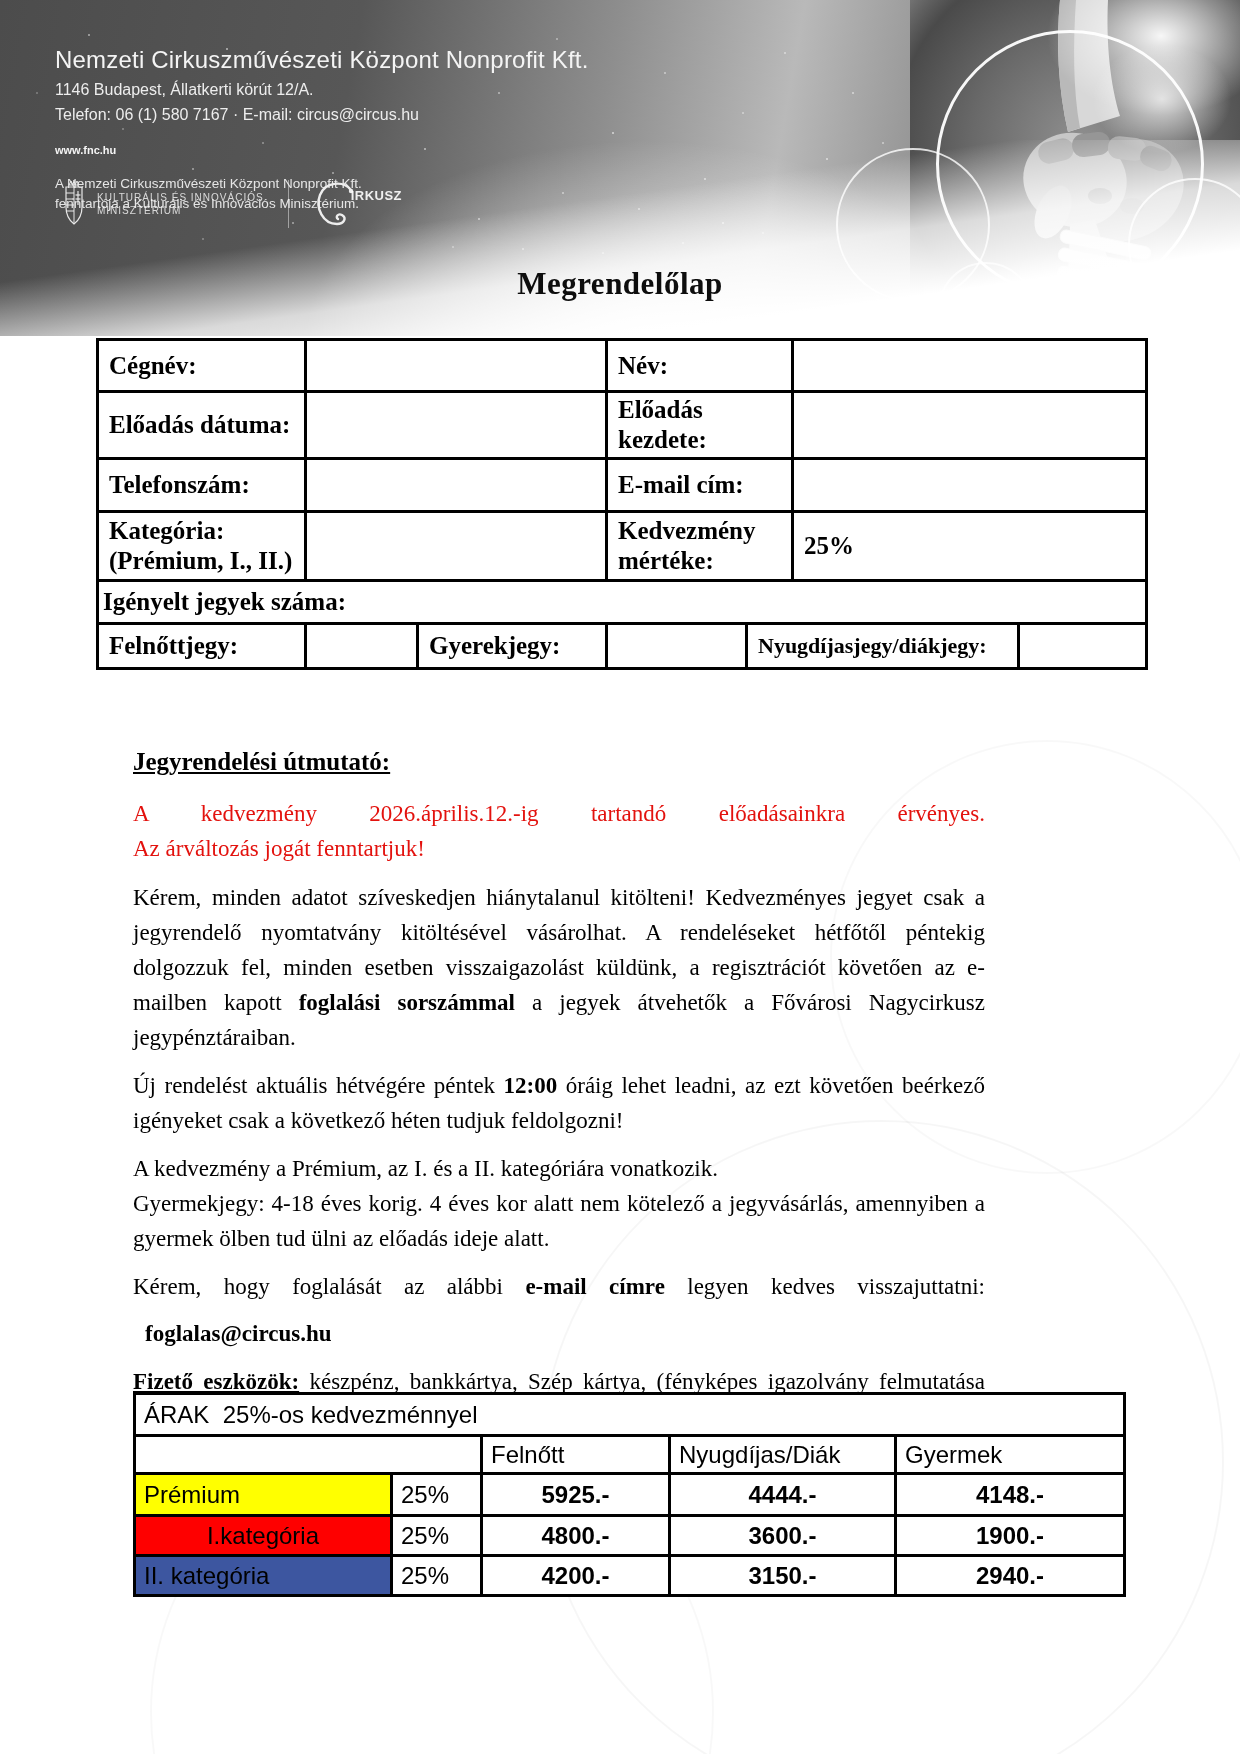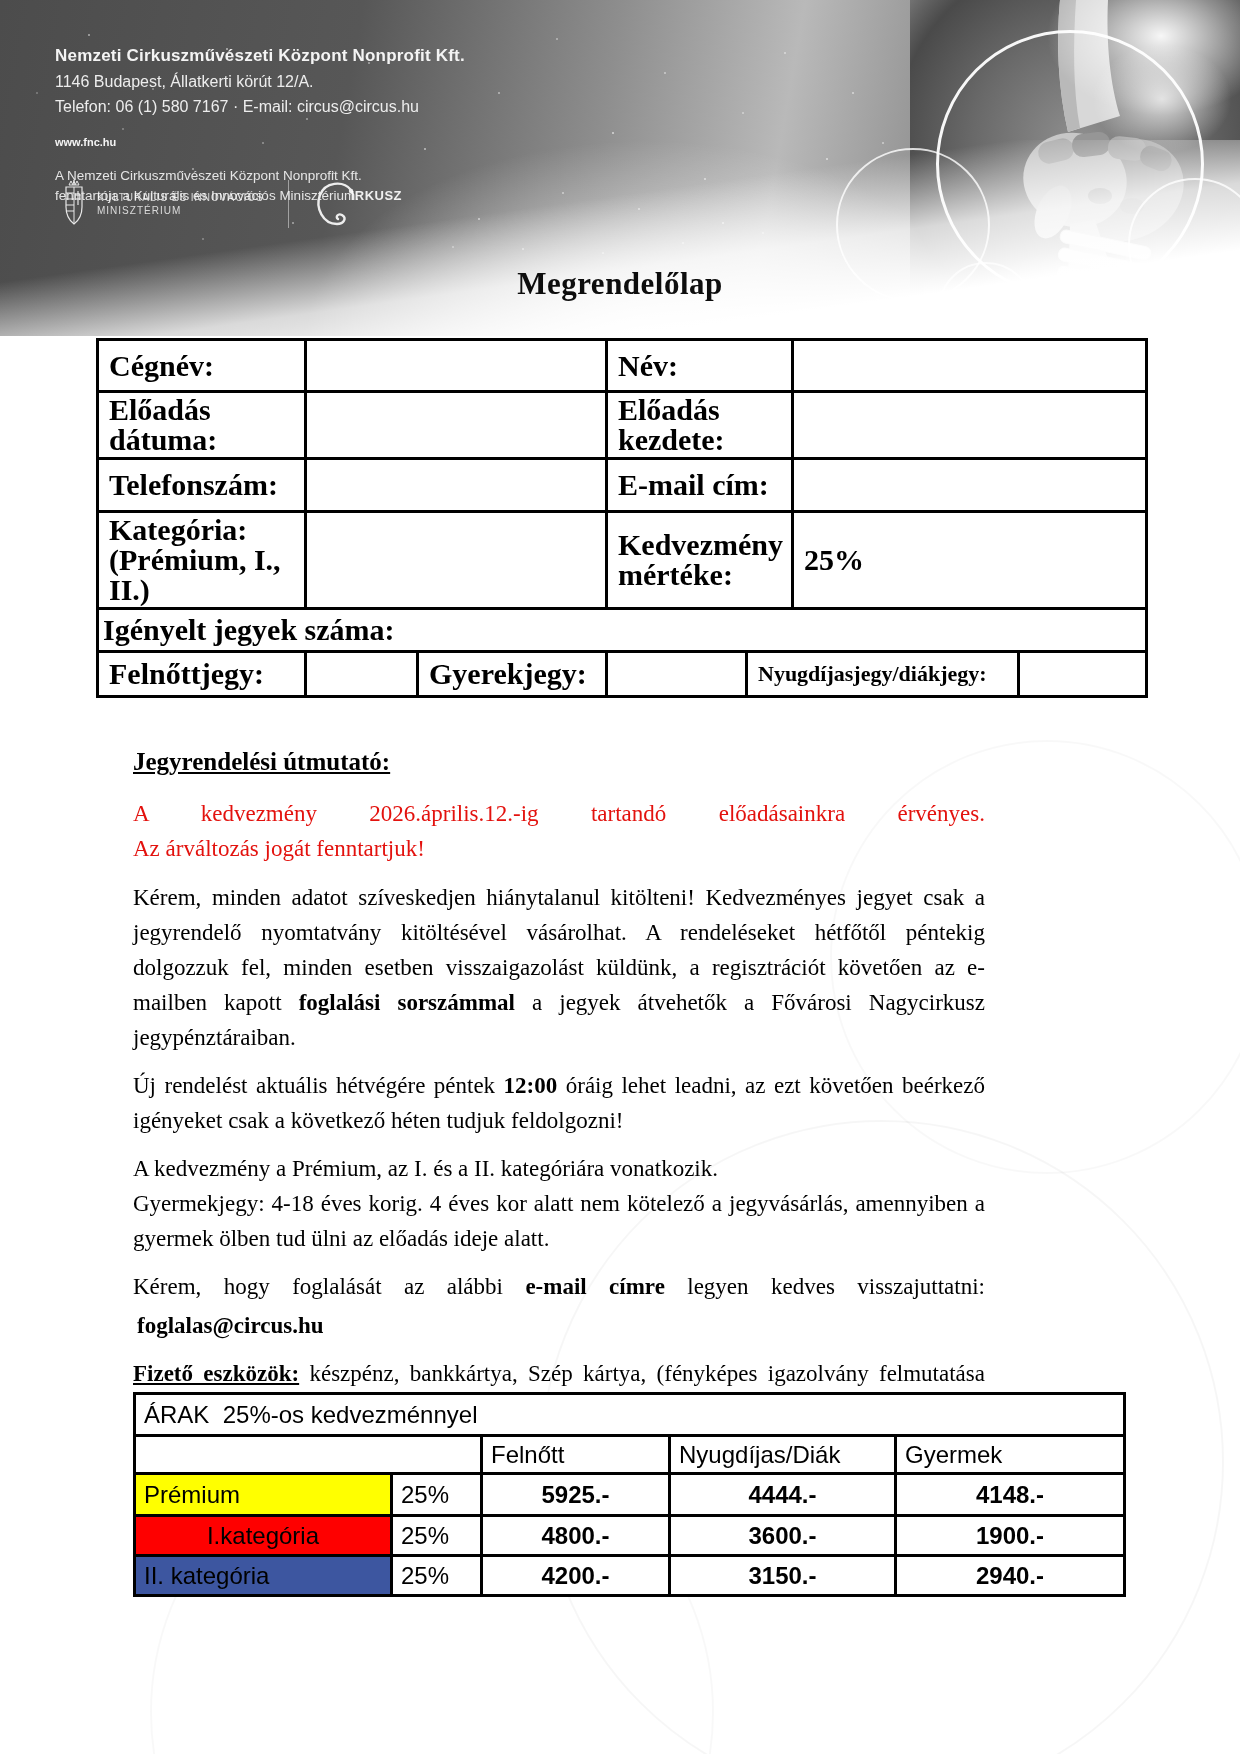--- a/index.html
+++ b/index.html
@@ -49,42 +49,42 @@
   .pc4{width:92px;height:92px;right:206px;top:262px;border:2px solid rgba(255,255,255,.7);}
   .smoke{position:absolute;border-radius:50%;z-index:3;
     background:radial-gradient(ellipse, rgba(255,255,255,.95) 0%, rgba(255,255,255,0) 70%);}
   .smoke1{width:230px;height:160px;right:-36px;top:-44px;}
   .smoke2{width:140px;height:110px;right:8px;top:44px;opacity:.8;}
   .smoke3{width:170px;height:120px;right:96px;top:252px;opacity:.85;}
 
   
   .hdr-text{position:absolute;left:55px;top:46px;z-index:5;color:#f4f4f4;
     font-family:"Liberation Sans", sans-serif;}
-  .hdr-company{font-size:17px;font-weight:bold;letter-spacing:.2px;}
+  .hdr-company{font-size:24px;font-weight:normal;letter-spacing:.2px;}
   .hdr-line{font-size:16px;margin-top:7px;color:#ededed;}
   .hdr-site{font-size:11px;font-weight:bold;margin-top:20px;}
   .hdr-small{font-size:13.5px;line-height:20px;margin-top:18px;color:rgba(255,255,255,.85);}
   .logo-row{position:absolute;left:60px;top:178px;z-index:5;display:flex;align-items:center;
     font-family:"Liberation Sans", sans-serif;}
   .ministry{display:flex;align-items:center;}
   .ministry-text{margin-left:9px;font-size:10px;letter-spacing:1px;line-height:13px;
     color:rgba(255,255,255,.78);font-variant:small-caps;}
   .logo-divider{width:1px;height:48px;background:rgba(255,255,255,.45);margin:0 22px 0 24px;}
   .cirkusz{display:flex;align-items:flex-start;}
   .cirkusz-text{color:rgba(255,255,255,.9);font-weight:bold;font-size:13px;letter-spacing:.5px;
     margin:10px 0 0 -12px;}
 
   
   .doc-title{position:absolute;left:0;top:266px;width:1240px;text-align:center;z-index:6;
     font-size:31px;font-weight:bold;letter-spacing:.5px;color:#0d0d0d;}
 
   
   .form-table{position:absolute;left:96px;top:338px;z-index:5;border-collapse:collapse;
     table-layout:fixed;width:1049px;background:rgba(255,255,255,.65);}
-  .form-table td{border:3px solid #000;font-size:30px;font-weight:bold;
+  .form-table td{border:3px solid #000;font-size:25px;font-weight:bold;
     padding:2px 4px 2px 10px;vertical-align:middle;line-height:30px;}
   .form-table td.center{padding-left:4px;}
 
   
   .instr{position:absolute;left:133px;top:748px;width:852px;z-index:5;}
   .instr-heading{font-size:25px;font-weight:bold;text-decoration:underline;margin:0 0 20px 0;}
   .para{font-size:23px;line-height:35px;text-align:justify;margin:0 0 13px 0;}
   .force-justify{text-align:justify;text-align-last:justify;}
   .red{color:#e3120e;}
   .bold{font-weight:bold;}
@@ -246,21 +246,21 @@
     <div class="instr-heading">Jegyrendelési útmutató:</div>
     <div class="redblock">
       <div class="para red force-justify" style="margin:0;">A kedvezmény 2026.április.12.-ig tartandó előadásainkra érvényes.</div>
       <div class="para red" style="margin:0;">Az árváltozás jogát fenntartjuk!</div>
     </div>
     <p class="para"><span>Kérem, minden adatot szíveskedjen hiánytalanul kitölteni! Kedvezményes jegyet csak a jegyrendelő nyomtatvány kitöltésével vásárolhat. A rendeléseket hétfőtől péntekig dolgozzuk fel, minden esetben visszaigazolást küldünk, a regisztrációt követően az e-mailben kapott </span><span style="font-weight: bold;">foglalási sorszámmal</span><span> a jegyek átvehetők a Fővárosi Nagycirkusz jegypénztáraiban.</span></p>
     <p class="para"><span>Új rendelést aktuális hétvégére péntek </span><span style="font-weight: bold;">12:00</span><span> óráig lehet leadni, az ezt követően beérkező igényeket csak a következő héten tudjuk feldolgozni!</span></p>
     <p class="para"><span>A kedvezmény a Prémium, az I. és a II. kategóriára vonatkozik.</span><br><span>Gyermekjegy: 4-18 éves korig. 4 éves kor alatt nem kötelező a jegyvásárlás, amennyiben a gyermek ölben tud ülni az előadás ideje alatt.</span></p>
     <div style="margin-bottom:13px;">
       <div class="para force-justify" style="margin:0;"><span>Kérem, hogy foglalását az alábbi </span><span style="font-weight: bold;">e-mail címre</span><span> legyen kedves visszajuttatni:</span></div>
-      <div class="para bold" style="margin:4px;">foglalas@circus.hu</div>
+      <div class="para bold" style="margin:12px;">foglalas@circus.hu</div>
     </div>
     <p class="para"><span style="font-weight: bold; text-decoration: underline;">Fizető eszközök:</span><span> készpénz, bankkártya, Szép kártya, (fényképes igazolvány felmutatása szükséges), Edenred utalvány és kártya.</span></p>
   </div>
 
   <table class="price-table">
     <colgroup>
       <col style="width:257px">
         <col style="width:90px">
         <col style="width:188px">
       <col style="width:226px">

